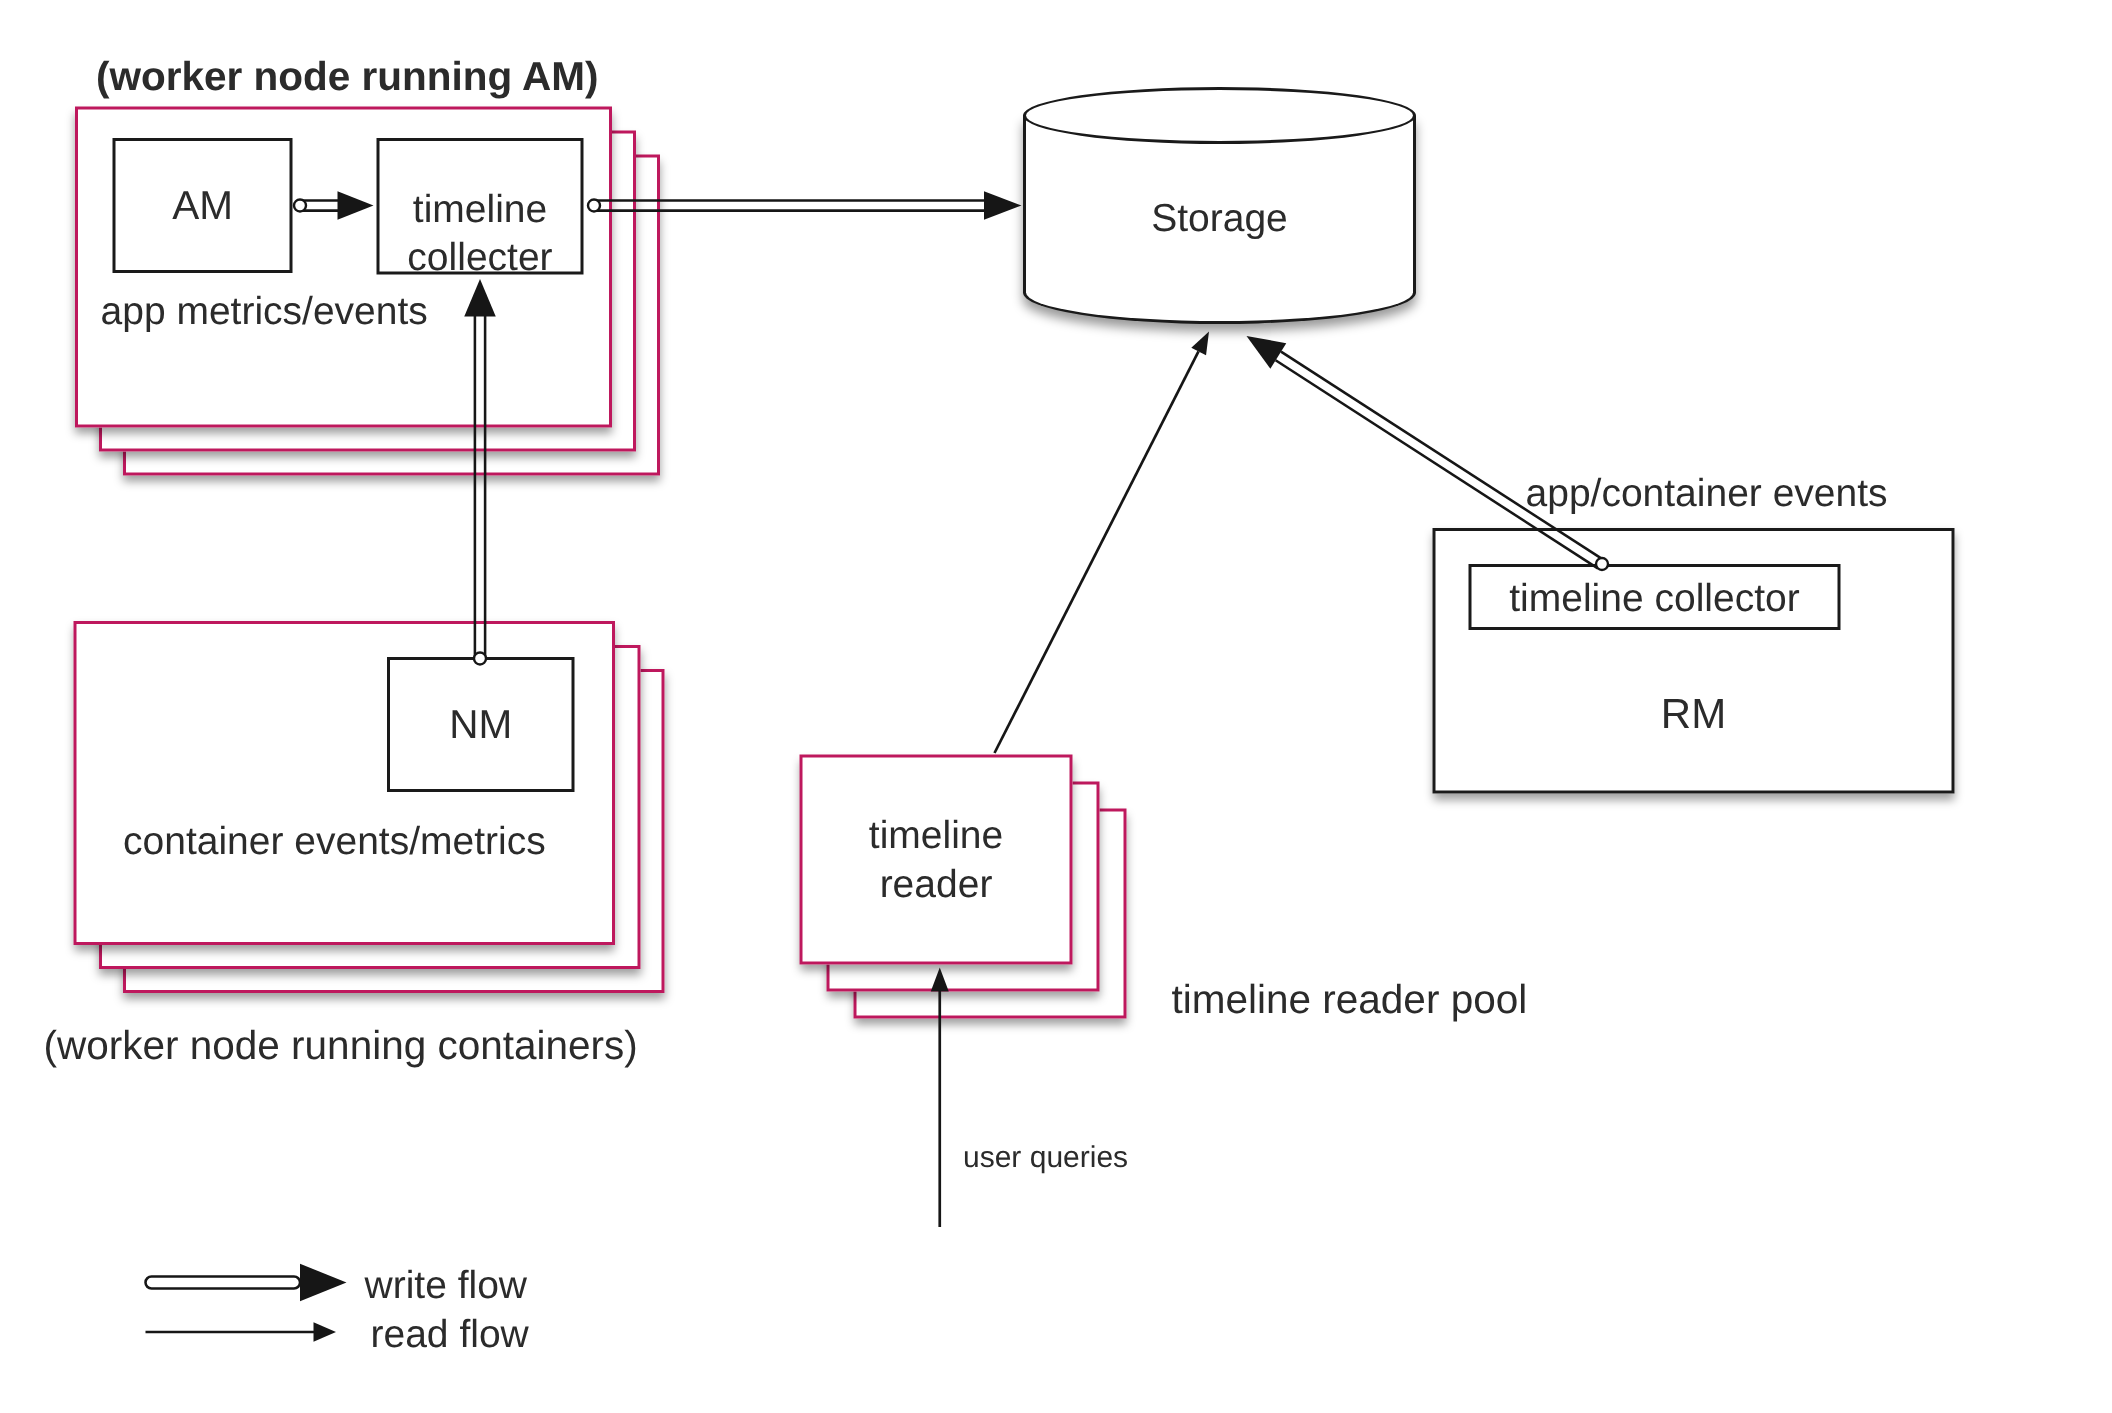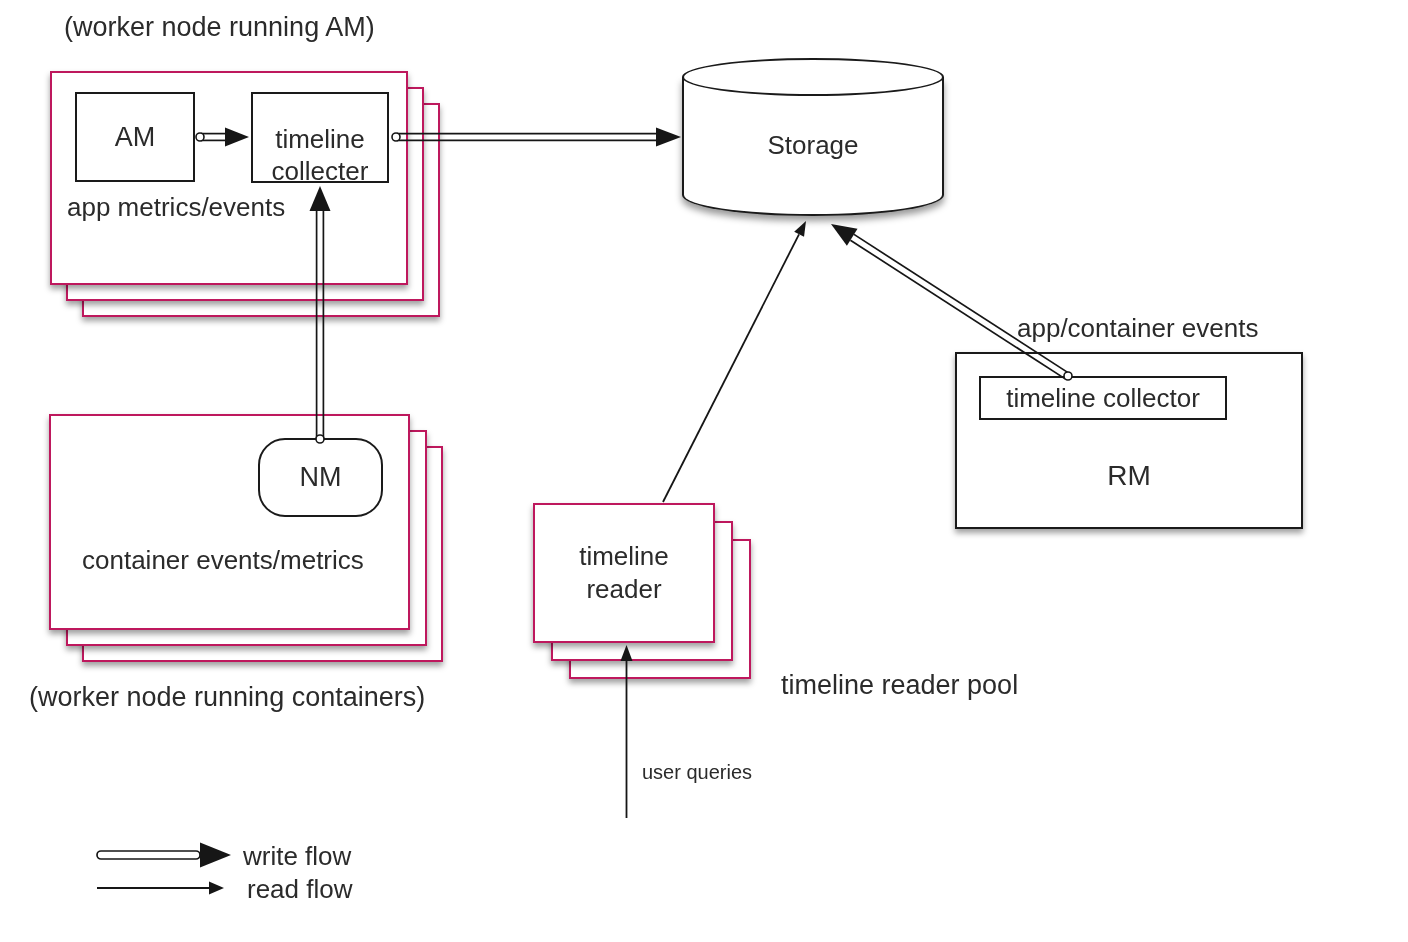--- a/index.html
+++ b/index.html
@@ -22,21 +22,21 @@
   .am-l2    { left: 66px;  top: 87px;  width: 358px; height: 214px; z-index: 2; }
   .am-front { left: 50px;  top: 71px;  width: 358px; height: 214px; z-index: 3; }
   .am-box        { left: 75px;  top: 92px; width: 120px; height: 90px; z-index: 4; font-size: 27px; }
   .collecter-box { left: 251px; top: 92px; width: 138px; height: 91px; z-index: 4; font-size: 26px; line-height: 1.22; }
   .collecter-box .wrap { width: 112px; margin-top: 36px; }
 
   
   .nm-l3    { left: 82px; top: 446px; width: 361px; height: 216px; z-index: 1; }
   .nm-l2    { left: 66px; top: 430px; width: 361px; height: 216px; z-index: 2; }
   .nm-front { left: 49px; top: 414px; width: 361px; height: 216px; z-index: 3; }
-  .nm-box   { left: 258px; top: 438px; width: 125px; height: 79px; z-index: 4; font-size: 27px; border-radius: 27px; }
+  .nm-box   { left: 258px; top: 438px; width: 125px; height: 90px; z-index: 4; font-size: 27px; }
 
   
   .rd-l3    { left: 569px; top: 539px; width: 182px; height: 140px; z-index: 1; }
   .rd-l2    { left: 551px; top: 521px; width: 182px; height: 140px; z-index: 2; }
   .rd-front { left: 533px; top: 503px; width: 182px; height: 140px; z-index: 3;
               display: flex; align-items: center; justify-content: center; text-align: center;
               font-size: 26px; line-height: 1.28; }
   .rd-front .wrap { width: 120px; }
 
   
@@ -50,25 +50,25 @@
                    text-align: center; font-size: 26px; }
 
   
   .rm-outer { left: 955px; top: 352px; width: 348px; height: 177px; z-index: 4; }
   .rm-inner { left: 979px; top: 376px; width: 248px; height: 44px; z-index: 5; font-size: 26px; }
   .rm-label { position: absolute; left: 955px; top: 426px; width: 348px; z-index: 5;
               text-align: center; font-size: 28px; margin-top: 34px; }
 
   
   .lbl { position: absolute; z-index: 6; white-space: nowrap; }
-  .caption-am        { left: 64px;  top: 12px;  font-size: 27px; }
+  .caption-am        { left: 64px;  top: 36px;  font-size: 27px; font-weight: bold; }
   .app-metrics       { left: 67px;  top: 192px; font-size: 26px; z-index: 4; }
   .container-events  { left: 82px;  top: 545px; font-size: 26px; z-index: 4; }
   .caption-cont      { left: 29px;  top: 682px; font-size: 27px; }
-  .reader-pool       { left: 781px; top: 670px; font-size: 27px; }
+  .reader-pool       { left: 781px; top: 651px; font-size: 27px; }
   .user-queries      { left: 642px; top: 761px; font-size: 20px; }
   .app-cont-events   { left: 1017px; top: 313px; font-size: 26px; }
   .legend-write      { left: 243px; top: 841px; font-size: 26px; }
   .legend-read       { left: 247px; top: 874px; font-size: 26px; }
 
   svg.arrows { position: absolute; left: 0; top: 0; z-index: 10; pointer-events: none; }
   svg.arrows line { stroke: #161616; }
   svg.arrows .wf  { stroke-width: 1.7px; fill: none; }
   svg.arrows .rf  { stroke-width: 1.8px; fill: none; }
   svg.arrows polygon { fill: #161616; stroke: none; }

